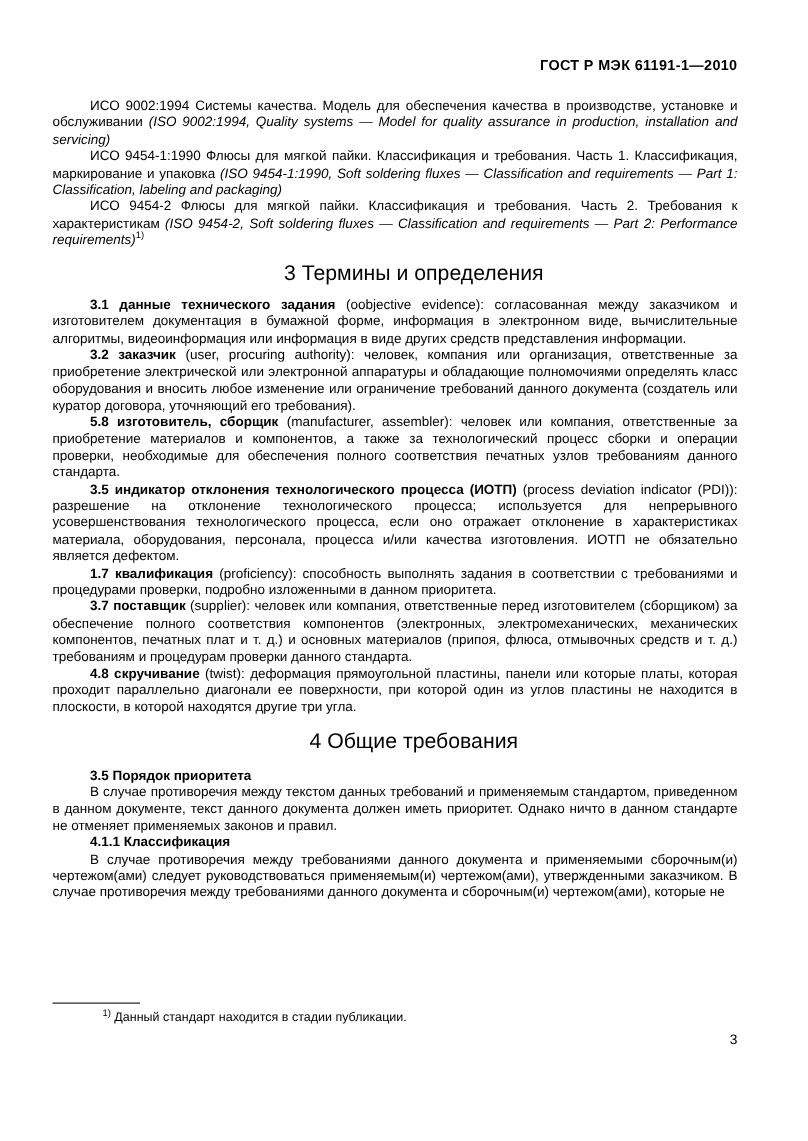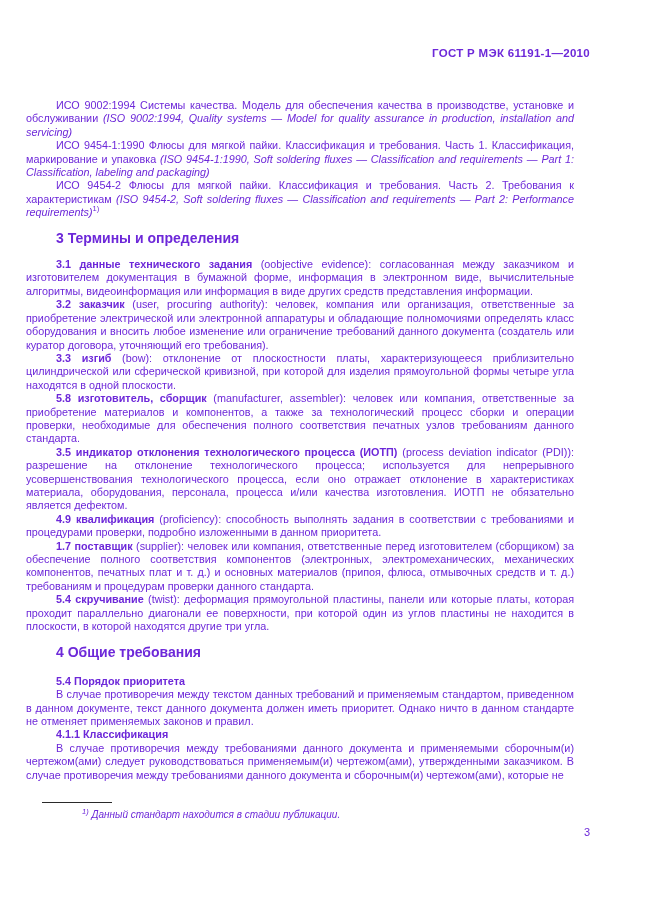--- a/index.html
+++ b/index.html
@@ -4,55 +4,54 @@
 <style>
   * { margin: 0; padding: 0; box-sizing: border-box; }
   html, body { background: #e8e8e8; }
   .page {
     position: relative;
     width: 646px;
     height: 913px;
     margin: 0 auto;
     background: #ffffff;
     font-family: "Liberation Sans", sans-serif;
-    color: #6d28d9;
+    color: #000000;
     overflow: hidden;
   }
   .running-header {
     position: absolute;
     top: 47px;
     left: 42px;
     width: 548px;
     text-align: right;
     font-weight: bold;
     font-size: 11.5px;
     letter-spacing: 0.3px;
   }
   .content {
     position: absolute;
     top: 79px;
-    left: 26px;
+    left: 42px;
     width: 548px;
     font-size: 10.8px;
     line-height: 13.4px;
     text-align: justify;
-    margin-top: 20px;
   }
   .para { text-indent: 30px; }
   .it { font-style: italic; }
   .lbl { font-weight: bold; }
   sup.fn-mark {
     font-size: 7.5px;
     vertical-align: super;
     line-height: 0;
   }
   .h-main {
-    font-size: 14px;
-    font-weight: bold;
-    text-align: left;
+    font-size: 17px;
+    font-weight: normal;
+    text-align: center;
     text-indent: 30px;
   }
   .h-main.h3 { margin: 12px 0 13px 0; }
   .h-main.h4 { margin: 13px 0 15px 0; }
   .sub-h {
     font-weight: bold;
     text-align: left;
     text-indent: 30px;
   }
   .footnote-rule {
@@ -64,21 +63,20 @@
   }
   .footnote {
     position: absolute;
     left: 42px;
     top: 808px;
     width: 548px;
     font-size: 10px;
     line-height: 13px;
     text-indent: 40px;
     text-align: left;
-    font-style: italic;
   }
   .page-number {
     position: absolute;
     top: 826px;
     left: 42px;
     width: 548px;
     text-align: right;
     font-size: 11px;
   }
 </style>
@@ -98,35 +96,34 @@
 
     <p class="para"><span>ИСО 9454-2 Флюсы для мягкой пайки. Классификация и требования. Часть 2. Требования к характеристикам</span> <span class="it">(ISO 9454-2, Soft soldering fluxes — Classification and requirements — Part 2: Performance requirements)</span><sup class="fn-mark">1)</sup></p>
 
     <div class="h-main h3">3 Термины и определения</div>
 
 
     <p class="para"><b class="lbl">3.1 данные технического задания</b> <span>(oobjective evidence): согласованная между заказчиком и изготовителем документация в бумажной форме, информация в электронном виде, вычислительные алгоритмы, видеоинформация или информация в виде других средств представления информации.</span></p>
 
     <p class="para"><b class="lbl">3.2 заказчик</b> <span>(user, procuring authority): человек, компания или организация, ответственные за приобретение электрической или электронной аппаратуры и обладающие полномочиями определять класс оборудования и вносить любое изменение или ограничение требований данного документа (создатель или куратор договора, уточняющий его требования).</span></p>
 
-    <p class="para"><b class="lbl">3.3 изгиб</b> <span>(bow): отклонение от плоскостности платы, характеризующееся приблизительно цилиндрической или сферической кривизной, при которой для изделия прямоугольной формы четыре угла находятся в одной плоскости.</span></p>
 
     <p class="para"><b class="lbl">5.8 изготовитель, сборщик</b> <span>(manufacturer, assembler): человек или компания, ответственные за приобретение материалов и компонентов, а также за технологический процесс сборки и операции проверки, необходимые для обеспечения полного соответствия печатных узлов требованиям данного стандарта.</span></p>
 
     <p class="para"><b class="lbl">3.5 индикатор отклонения технологического процесса (ИОТП)</b> <span>(process deviation indicator (PDI)): разрешение на отклонение технологического процесса; используется для непрерывного усовершенствования технологического процесса, если оно отражает отклонение в характеристиках материала, оборудования, персонала, процесса и/или качества изготовления. ИОТП не обязательно является дефектом.</span></p>
 
-    <p class="para"><b class="lbl">4.9 квалификация</b> <span>(proficiency): способность выполнять задания в соответствии с требованиями и процедурами проверки, подробно изложенными в данном приоритета.</span></p>
+    <p class="para"><b class="lbl">1.7 квалификация</b> <span>(proficiency): способность выполнять задания в соответствии с требованиями и процедурами проверки, подробно изложенными в данном приоритета.</span></p>
 
-    <p class="para"><b class="lbl">1.7 поставщик</b> <span>(supplier): человек или компания, ответственные перед изготовителем (сборщиком) за обеспечение полного соответствия компонентов (электронных, электромеханических, механических компонентов, печатных плат и т. д.) и основных материалов (припоя, флюса, отмывочных средств и т. д.) требованиям и процедурам проверки данного стандарта.</span></p>
+    <p class="para"><b class="lbl">3.7 поставщик</b> <span>(supplier): человек или компания, ответственные перед изготовителем (сборщиком) за обеспечение полного соответствия компонентов (электронных, электромеханических, механических компонентов, печатных плат и т. д.) и основных материалов (припоя, флюса, отмывочных средств и т. д.) требованиям и процедурам проверки данного стандарта.</span></p>
 
-    <p class="para"><b class="lbl">5.4 скручивание</b> <span>(twist): деформация прямоугольной пластины, панели или которые платы, которая проходит параллельно диагонали ее поверхности, при которой один из углов пластины не находится в плоскости, в которой находятся другие три угла.</span></p>
+    <p class="para"><b class="lbl">4.8 скручивание</b> <span>(twist): деформация прямоугольной пластины, панели или которые платы, которая проходит параллельно диагонали ее поверхности, при которой один из углов пластины не находится в плоскости, в которой находятся другие три угла.</span></p>
 
     <div class="h-main h4">4 Общие требования</div>
 
-    <div class="sub-h">5.4 Порядок приоритета</div>
+    <div class="sub-h">3.5 Порядок приоритета</div>
     <p class="para">В случае противоречия между текстом данных требований и применяемым стандартом, приведенном в данном документе, текст данного документа должен иметь приоритет. Однако ничто в данном стандарте не отменяет применяемых законов и правил.</p>
 
     <div class="sub-h">4.1.1 Классификация</div>
     <p class="para">В случае противоречия между требованиями данного документа и применяемыми сборочным(и) чертежом(ами) следует руководствоваться применяемым(и) чертежом(ами), утвержденными заказчиком. В случае противоречия между требованиями данного документа и сборочным(и) чертежом(ами), которые не</p>
 
   </div>
 
   <div class="footnote-rule"></div>
 
   <p class="footnote"><sup class="fn-mark">1)</sup> <span>Данный стандарт находится в стадии публикации.</span></p>

